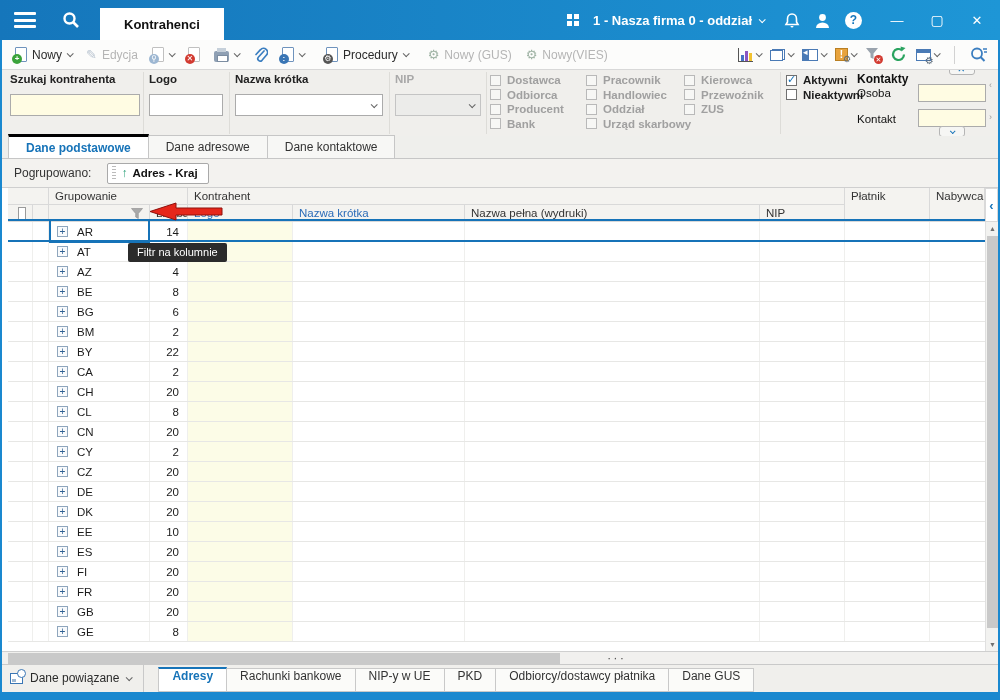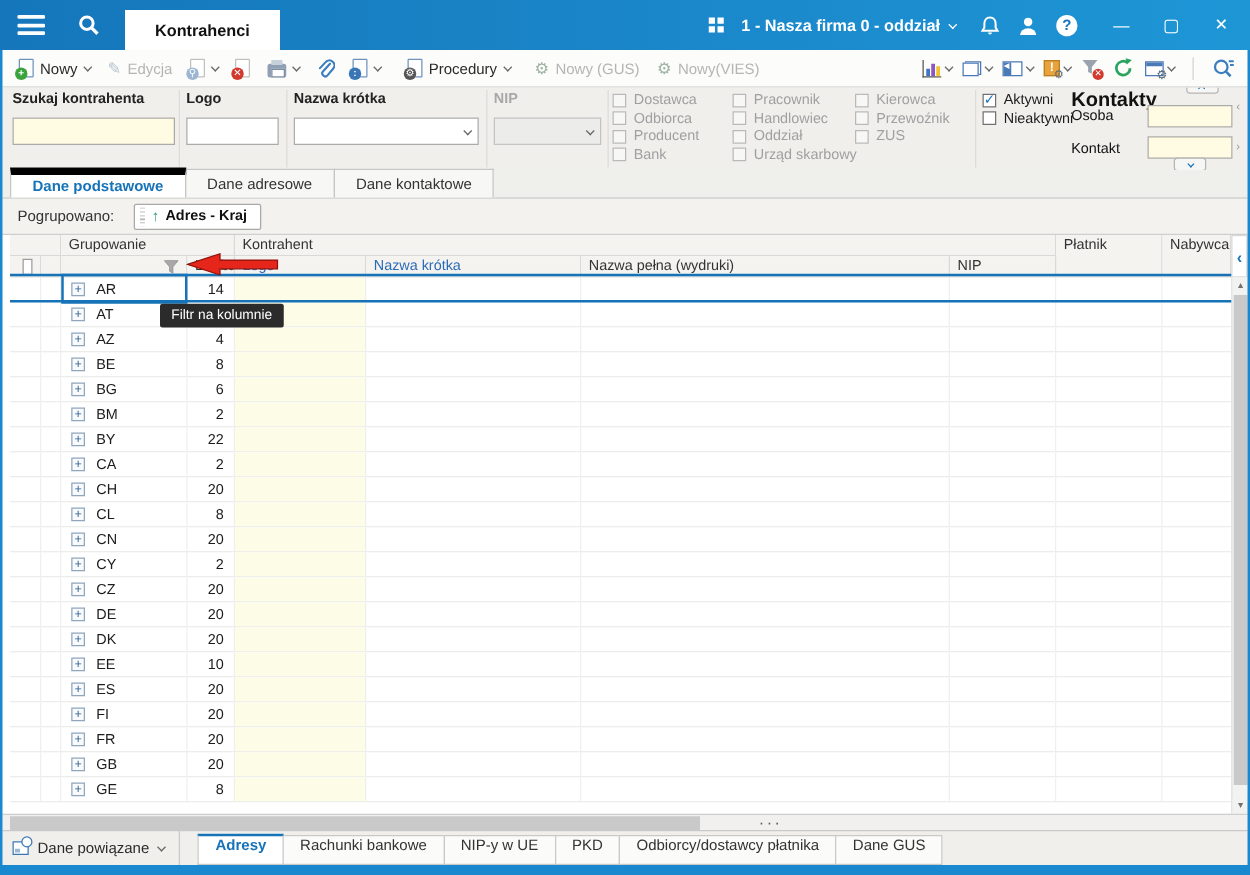--- a/index.html
+++ b/index.html
@@ -70,39 +70,39 @@
   .fdiv { position:absolute; top:2px; bottom:2px; width:1px; background:#dddcd8; }
   .flabel { position:absolute; top:3px; font-size:11.5px; font-weight:bold; color:#222; }
   .flabel.disabled { color:#a8a8a8; }
   .finput { position:absolute; top:24px; height:22px; border:1px solid #ababab; background:#fffce3; padding:0 4px; font-size:11.5px; }
   .finput.white { background:#fff; }
   .fselect { position:absolute; top:24px; height:22px; border:1px solid #ababab; background:#fff; display:flex; align-items:center; justify-content:flex-end; padding:0 6px; }
   .fselect.disabled { background:#ececea; border-color:#c4c4c4; }
   .cbcol { position:absolute; top:3px; }
   .cbrow { display:flex; align-items:center; gap:6px; height:14px; margin-bottom:0.5px; }
   .cbbox { width:11px; height:11px; border:1px solid #b9b9b9; background:#f7f7f5; flex:0 0 auto; }
-  .cblabel { font-size:11.5px; color:#a0a0a0; white-space:nowrap; }
+  .cblabel { font-size:11.5px; color:#a0a0a0; white-space:nowrap;font-weight:bold; }
   .cbrow.enabled .cbbox { border-color:#707070; background:#fff; }
   .cbrow.enabled .cblabel { color:#1c1c1c; }
   .cbbox.checked { position:relative; border-color:#1673b8; }
   .cbbox.checked::after { content:"✓"; position:absolute; left:0px; top:-3px; color:#1673b8; font-size:11px; font-weight:bold; }
-  .kontakty-h { position:absolute; left:855px; top:2px; font-weight:bold; font-size:16px; color:#111; }
+  .kontakty-h { position:absolute; left:855px; top:2px; font-weight:bold; font-size:12px; color:#111; }
   .klabel { position:absolute; left:855px; font-size:11.5px; color:#111; }
   .kinput { position:absolute; left:916px; width:68px; height:18px; border:1px solid #ababab; background:#fffce3; padding:0 3px; font-size:11px; }
   .mini-btn { position:absolute; height:11px; width:26px; background:#f6f6f4; border:1px solid #b5b5b5; border-radius:3px;
     display:flex; align-items:center; justify-content:center; cursor:pointer; }
   .mini-btn .chev { width:4px; height:4px; border-color:#1673b8; }
   .tiny-arrow { position:absolute; color:#9a9a9a; font-size:9px; cursor:pointer; }
 
   
   .maintabs { position:absolute; left:2px; top:136px; width:996px; height:23px; background:#efefec;
     border-bottom:1px solid #c6c6c6; display:flex; align-items:flex-end; padding-left:6px; z-index:10; }
   .mtab { height:23px; display:flex; align-items:center; padding:0 17px; background:#f7f7f5;
     border:1px solid #c6c6c6; border-bottom:none; margin-right:-1px; cursor:pointer; font-size:12px; color:#333; }
-  .mtab.active { background:#fff; color:#1673b8; font-weight:bold; border-top:6px solid #000000; height:24px; position:relative; z-index:2; }
+  .mtab.active { background:#fff; color:#1673b8; font-weight:bold; border-top:3px solid #000000; height:24px; position:relative; z-index:2; }
 
   
   .groupbar { position:absolute; left:2px; top:159px; width:996px; height:29px; background:#f3f2ef;
     border-bottom:1px solid #cfcfcf; display:flex; align-items:center; z-index:10; }
   .grouplabel { margin-left:12px; color:#333; }
   .chip { margin-left:16px; height:21px; background:#fff; border:1px solid #a9a9a9; border-radius:2px;
     display:flex; align-items:center; padding:0 10px 0 4px; cursor:pointer; gap:5px; }
   .chip .dots { width:4px; align-self:stretch; margin:2px 0;
     background-image:repeating-linear-gradient(#bbb 0 1px, transparent 1px 3px); background-size:1px 100%; background-repeat:repeat-x; }
   .chip .uparr { color:#2aa078; font-weight:bold; font-size:12px; }

